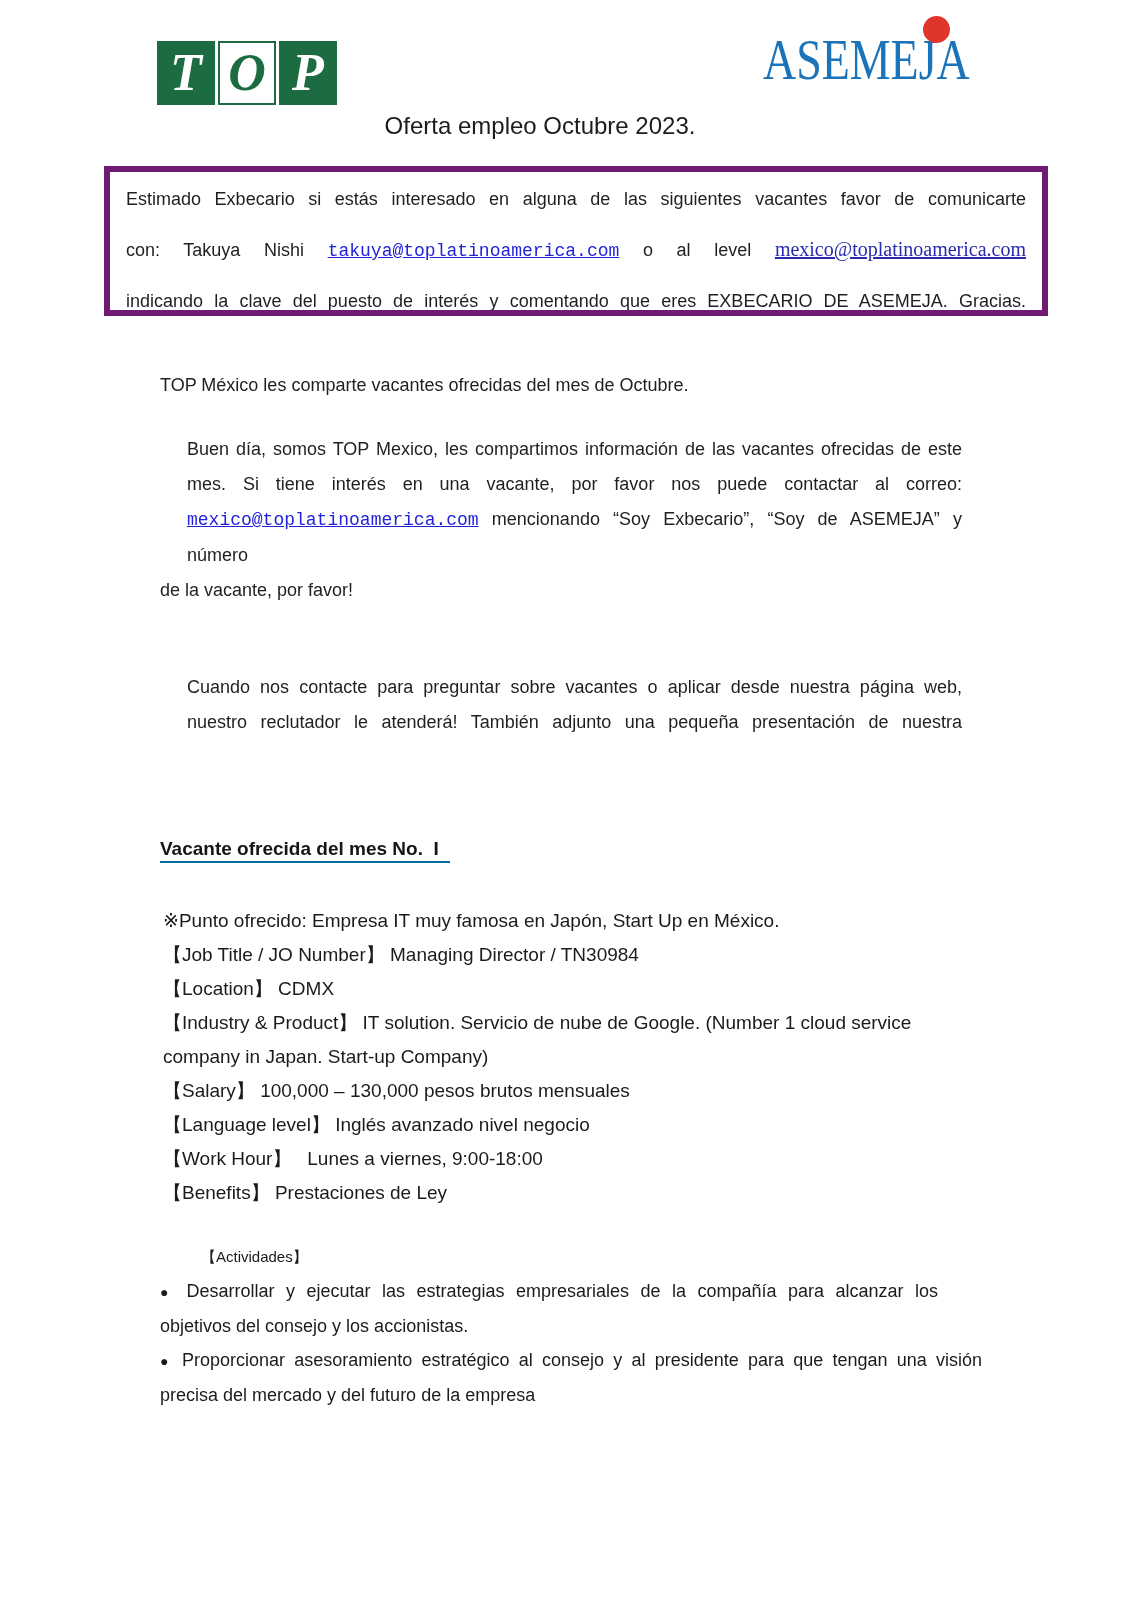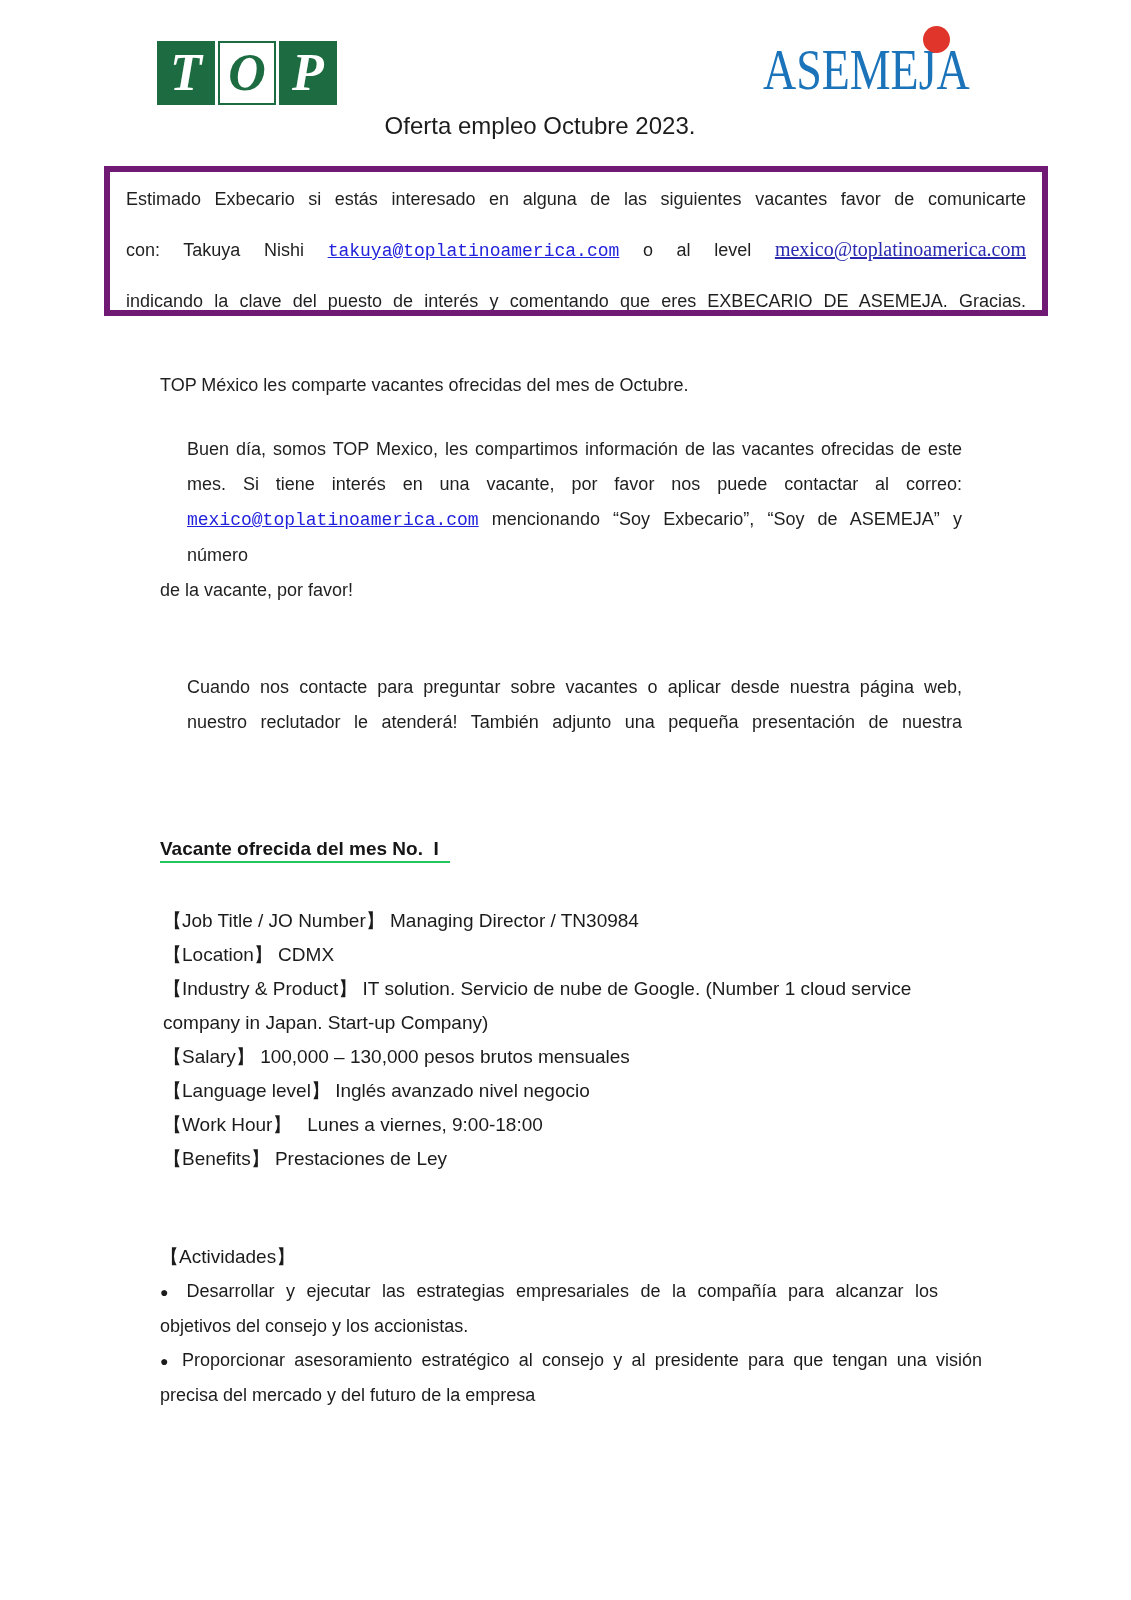--- a/index.html
+++ b/index.html
@@ -19,21 +19,21 @@
   .top-sq {
     width: 58px; height: 64px; box-sizing: border-box;
     background: var(--top_green, #1d6c41);
     display: flex; align-items: center; justify-content: center;
     font-family: "Liberation Serif", "DejaVu Serif", serif;
     font-style: italic; font-weight: bold; font-size: 52px; line-height: 60px;
     color: #ffffff;
   }
   .top-sq.mid { background: #ffffff; border: 2px solid var(--top_green, #1d6c41); color: var(--top_green, #1d6c41); }
 
-  .asemeja-logo { position: absolute; left: 763px; top: 40px; width: 230px; height: 70px; }
+  .asemeja-logo { position: absolute; left: 763px; top: 30px; width: 230px; height: 70px; }
   .asemeja-text {
     display: inline-block;
     font-family: "Liberation Serif", "DejaVu Serif", serif;
     font-size: 56px; line-height: 60px; letter-spacing: 0px;
     color: var(--asemeja_blue, #1b74ba);
     transform: scaleX(0.82); transform-origin: left center;
     white-space: nowrap;
   }
   .asemeja-dot {
     position: absolute; left: 160px; top: -14px;
@@ -77,39 +77,39 @@
   .para { position: absolute; left: 160px; width: 775px; font-size: 18px; line-height: 35px; }
   .para .jline { width: 100%; margin-left: 27px; }
 
   
   .vac-heading {
     position: absolute; left: 160px; top: 838px;
     font-size: 19px; font-weight: bold; color: #151515;
   }
   .vac-heading .underlined {
     display: inline-block;
-    border-bottom: 2px solid #22c55e;
+    border-bottom: 2px solid #0369a1;
     padding: 0 6px 1px 0;
     white-space: pre-wrap;
     text-align: center;
   }
 
   .job-block {
     position: absolute; left: 163px; top: 904px; width: 822px;
     font-size: 19px; line-height: 34px; color: #1b1b1b;
   }
   .job-line { white-space: normal; }
   .job-label { white-space: pre-wrap; }
   .job-value { white-space: pre-wrap; }
 
   .activities {
     position: absolute; left: 160px; top: 1240px; width: 825px;
     font-size: 18px; line-height: 34px; color: #1b1b1b;
   }
-  .act-heading { font-size: 19px; }
+  .act-heading { font-size: 15px; margin-left: 41px; }
   .w775 { width: 778px; }
   .w820 { width: 822px; }
   .bullet { font-size: 14px; }
 </style>
 </head>
 <body>
 
 <div class="page">
 
   <div class="top-logo">
@@ -160,20 +160,21 @@
   <div class="para" style="top: 670px;">
     <div class="jline">Cuando nos contacte para preguntar sobre vacantes o aplicar desde nuestra página web,</div>
     <div class="jline">nuestro reclutador le atenderá! También adjunto una pequeña presentación de nuestra</div>
   </div>
 
   <div class="vac-heading">
     <span class="underlined">Vacante ofrecida del mes No.  I </span>
   </div>
 
   <div class="job-block">
+    <div class="job-line">※Punto ofrecido: Empresa IT muy famosa en Japón, Start Up en México.</div>
     <div class="job-line">
       <span class="job-label">【Job Title / JO Number】</span><span class="job-value"> Managing Director / TN30984</span>
     </div>
     <div class="job-line">
       <span class="job-label">【Location】</span><span class="job-value"> CDMX</span>
     </div>
     <div class="job-line">
       <span class="job-label">【Industry &amp; Product】</span><span class="job-value"> IT solution. Servicio de nube de Google. (Number 1 cloud service company in Japan. Start-up Company)</span>
     </div>
     <div class="job-line">

